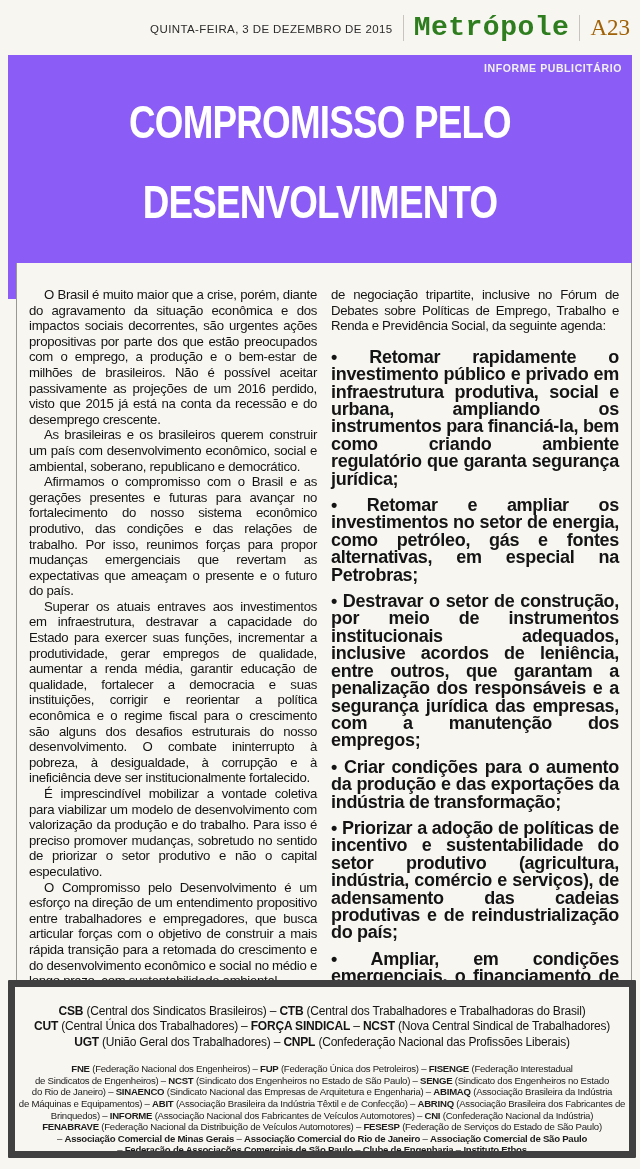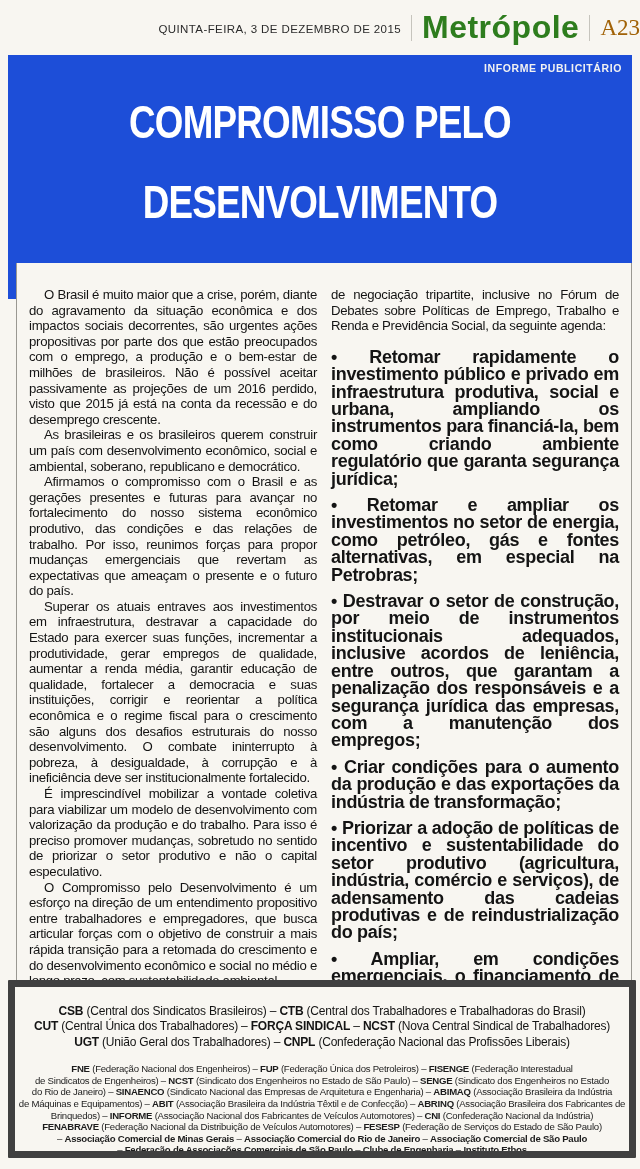--- a/index.html
+++ b/index.html
@@ -11,48 +11,49 @@
     font-family:"Liberation Sans",sans-serif;
     color:#141414;
     overflow:hidden;
   }
   
   .masthead{
     height:55px;
     display:flex;
     justify-content:flex-end;
     align-items:center;
+    padding-right:10px;
     gap:10px;
   }
   .masthead .date{
     font-size:11.5px;
     letter-spacing:.4px;
     color:#2b2b2b;
     font-weight:500;
     transform:translateY(1px);
   }
   .vbar{width:1px;height:26px;background:#c6c4bd;}
   .brand{
-    font-family:Liberation Sans, sans-serif;
-    font-weight:700;
-    font-size:32px;
+    font-family:Liberation Mono, monospace;
+    font-weight:700;
+    font-size:28px;
     color:#2e7d1e;
     letter-spacing:.5px;
   }
   .pagenum{
     font-family:"Liberation Serif",serif;
     font-size:23px;
     color:#a16207;
   }
   
   .headline-block{
     position:absolute;
     left:8px;right:8px;top:55px;
     height:244px;
-    background:#1d4ed8;
+    background:#8b5cf6;
     color:#fff;
   }
   .banner{
     text-align:right;
     font-size:10.5px;
     font-weight:700;
     letter-spacing:.6px;
     color:#f2f2f2;
     padding:7px 10px 0 0;
     height:18px;

